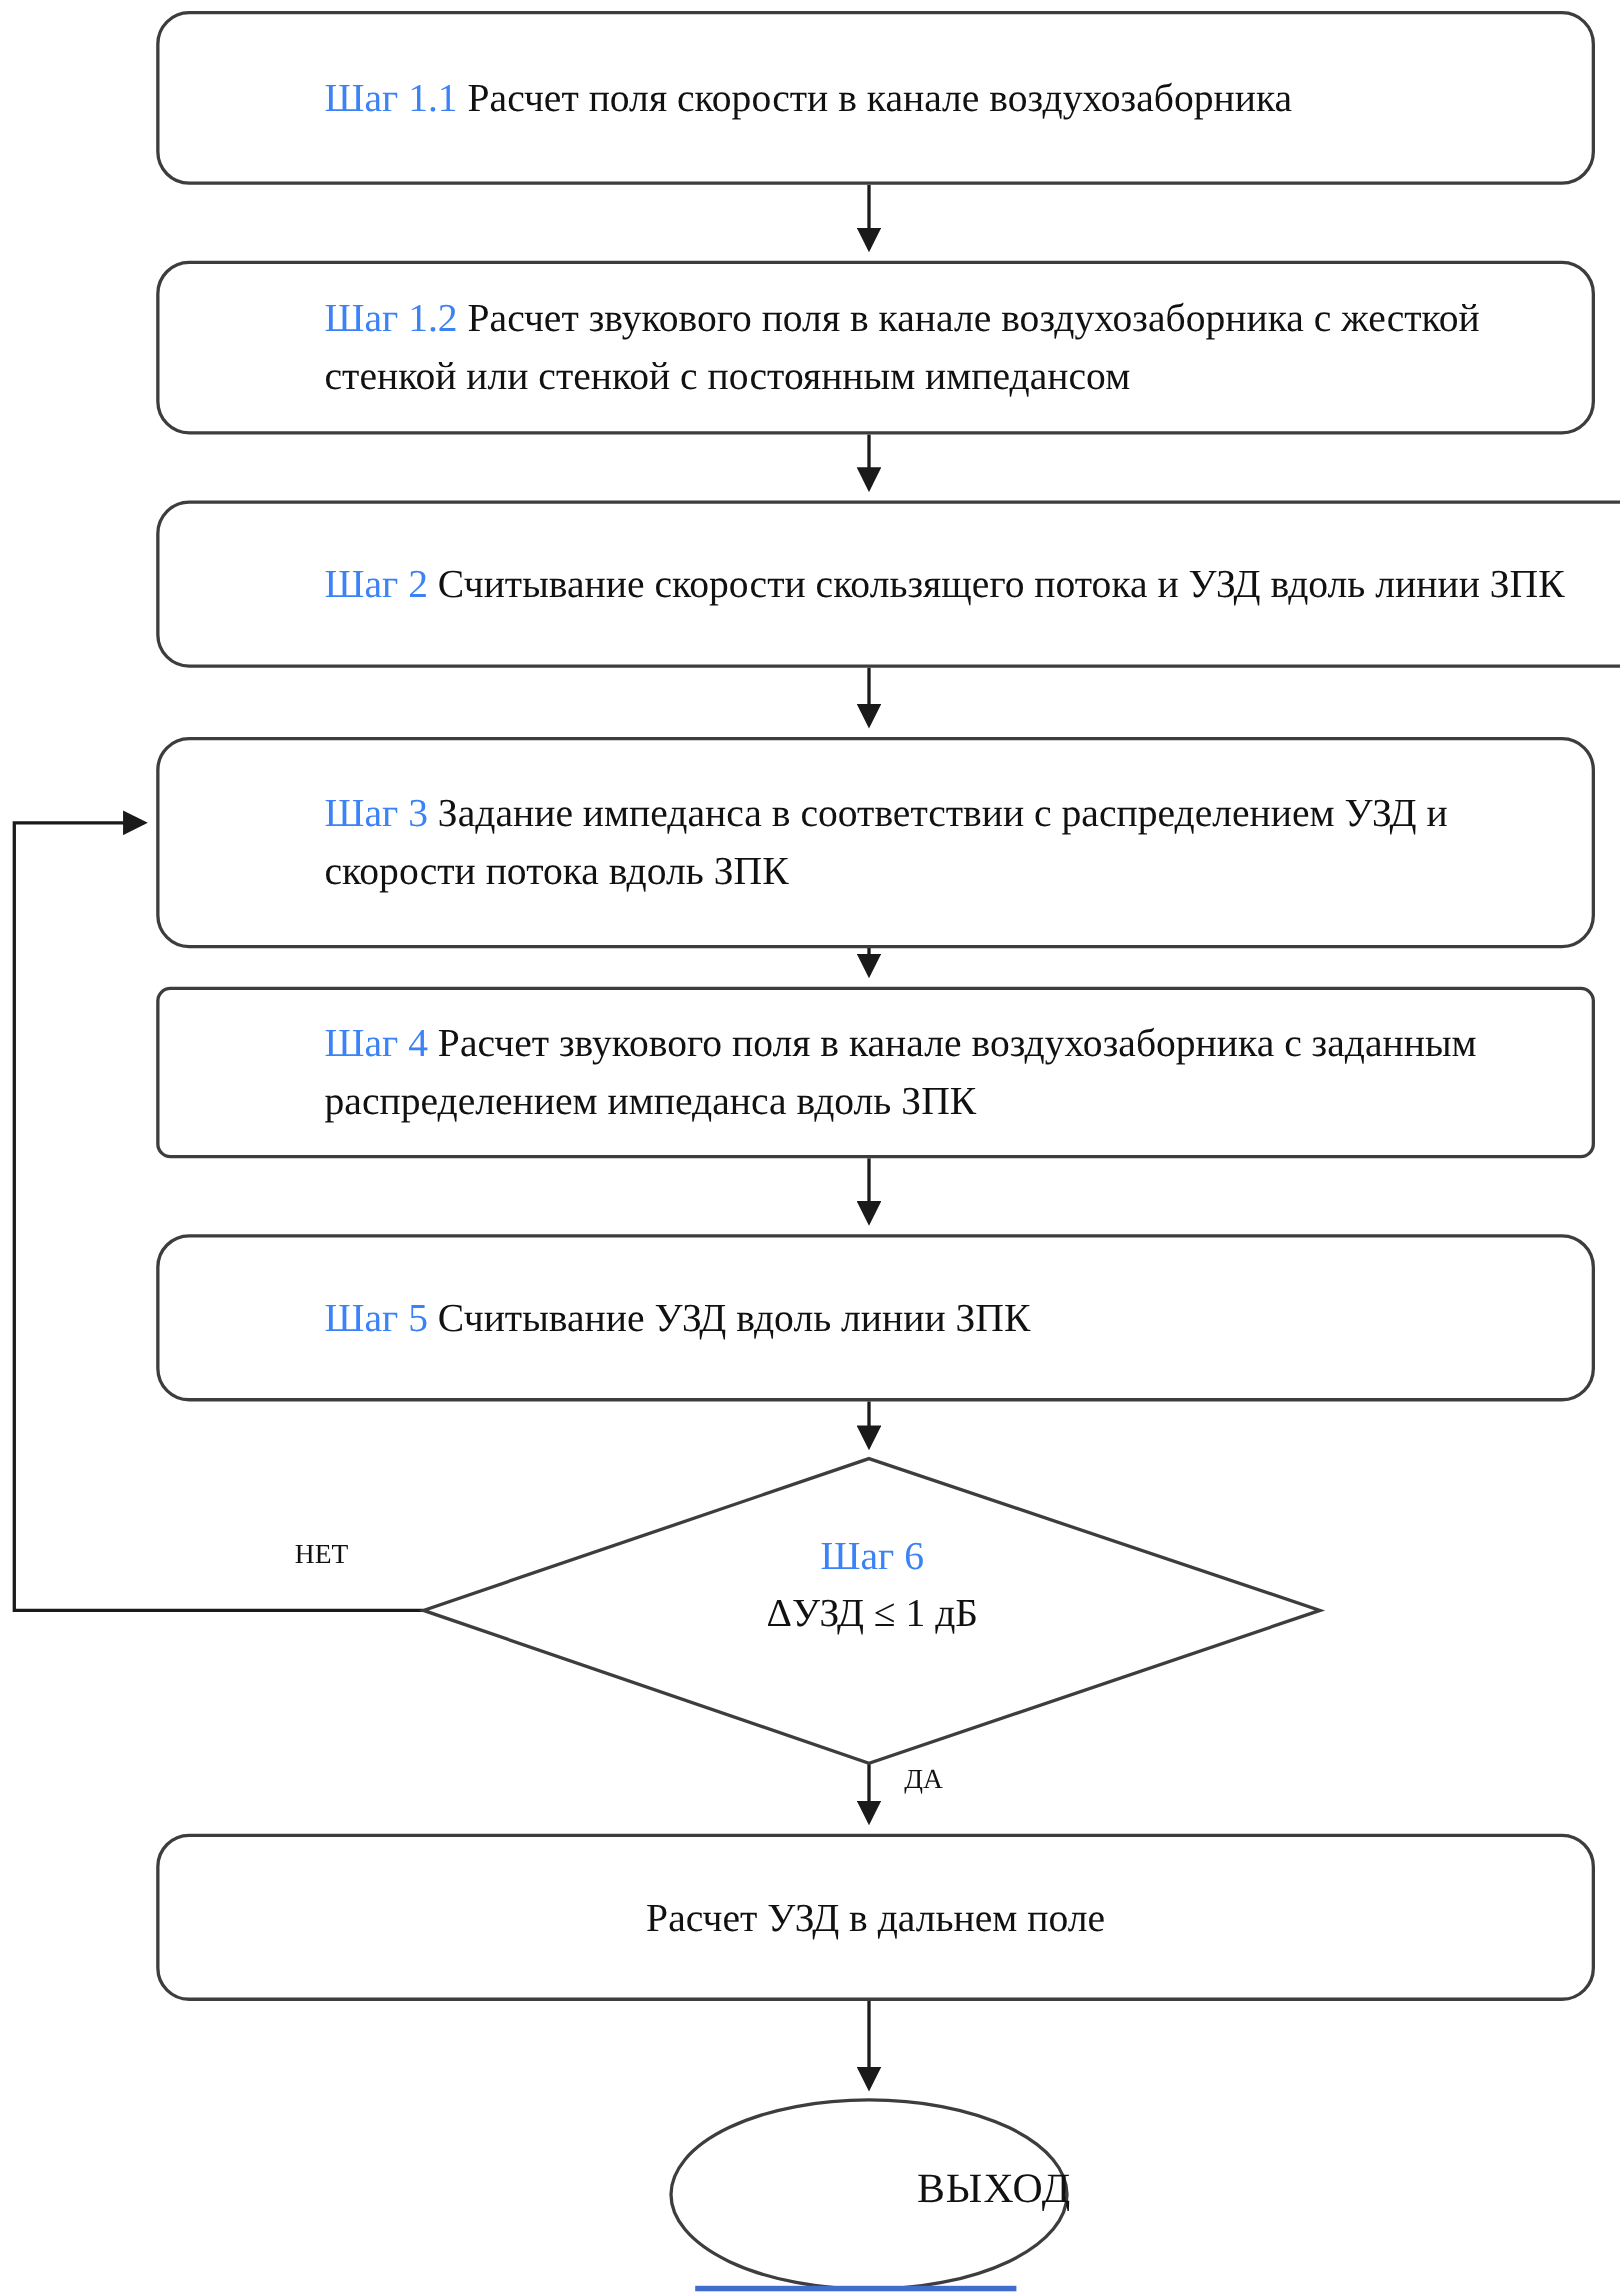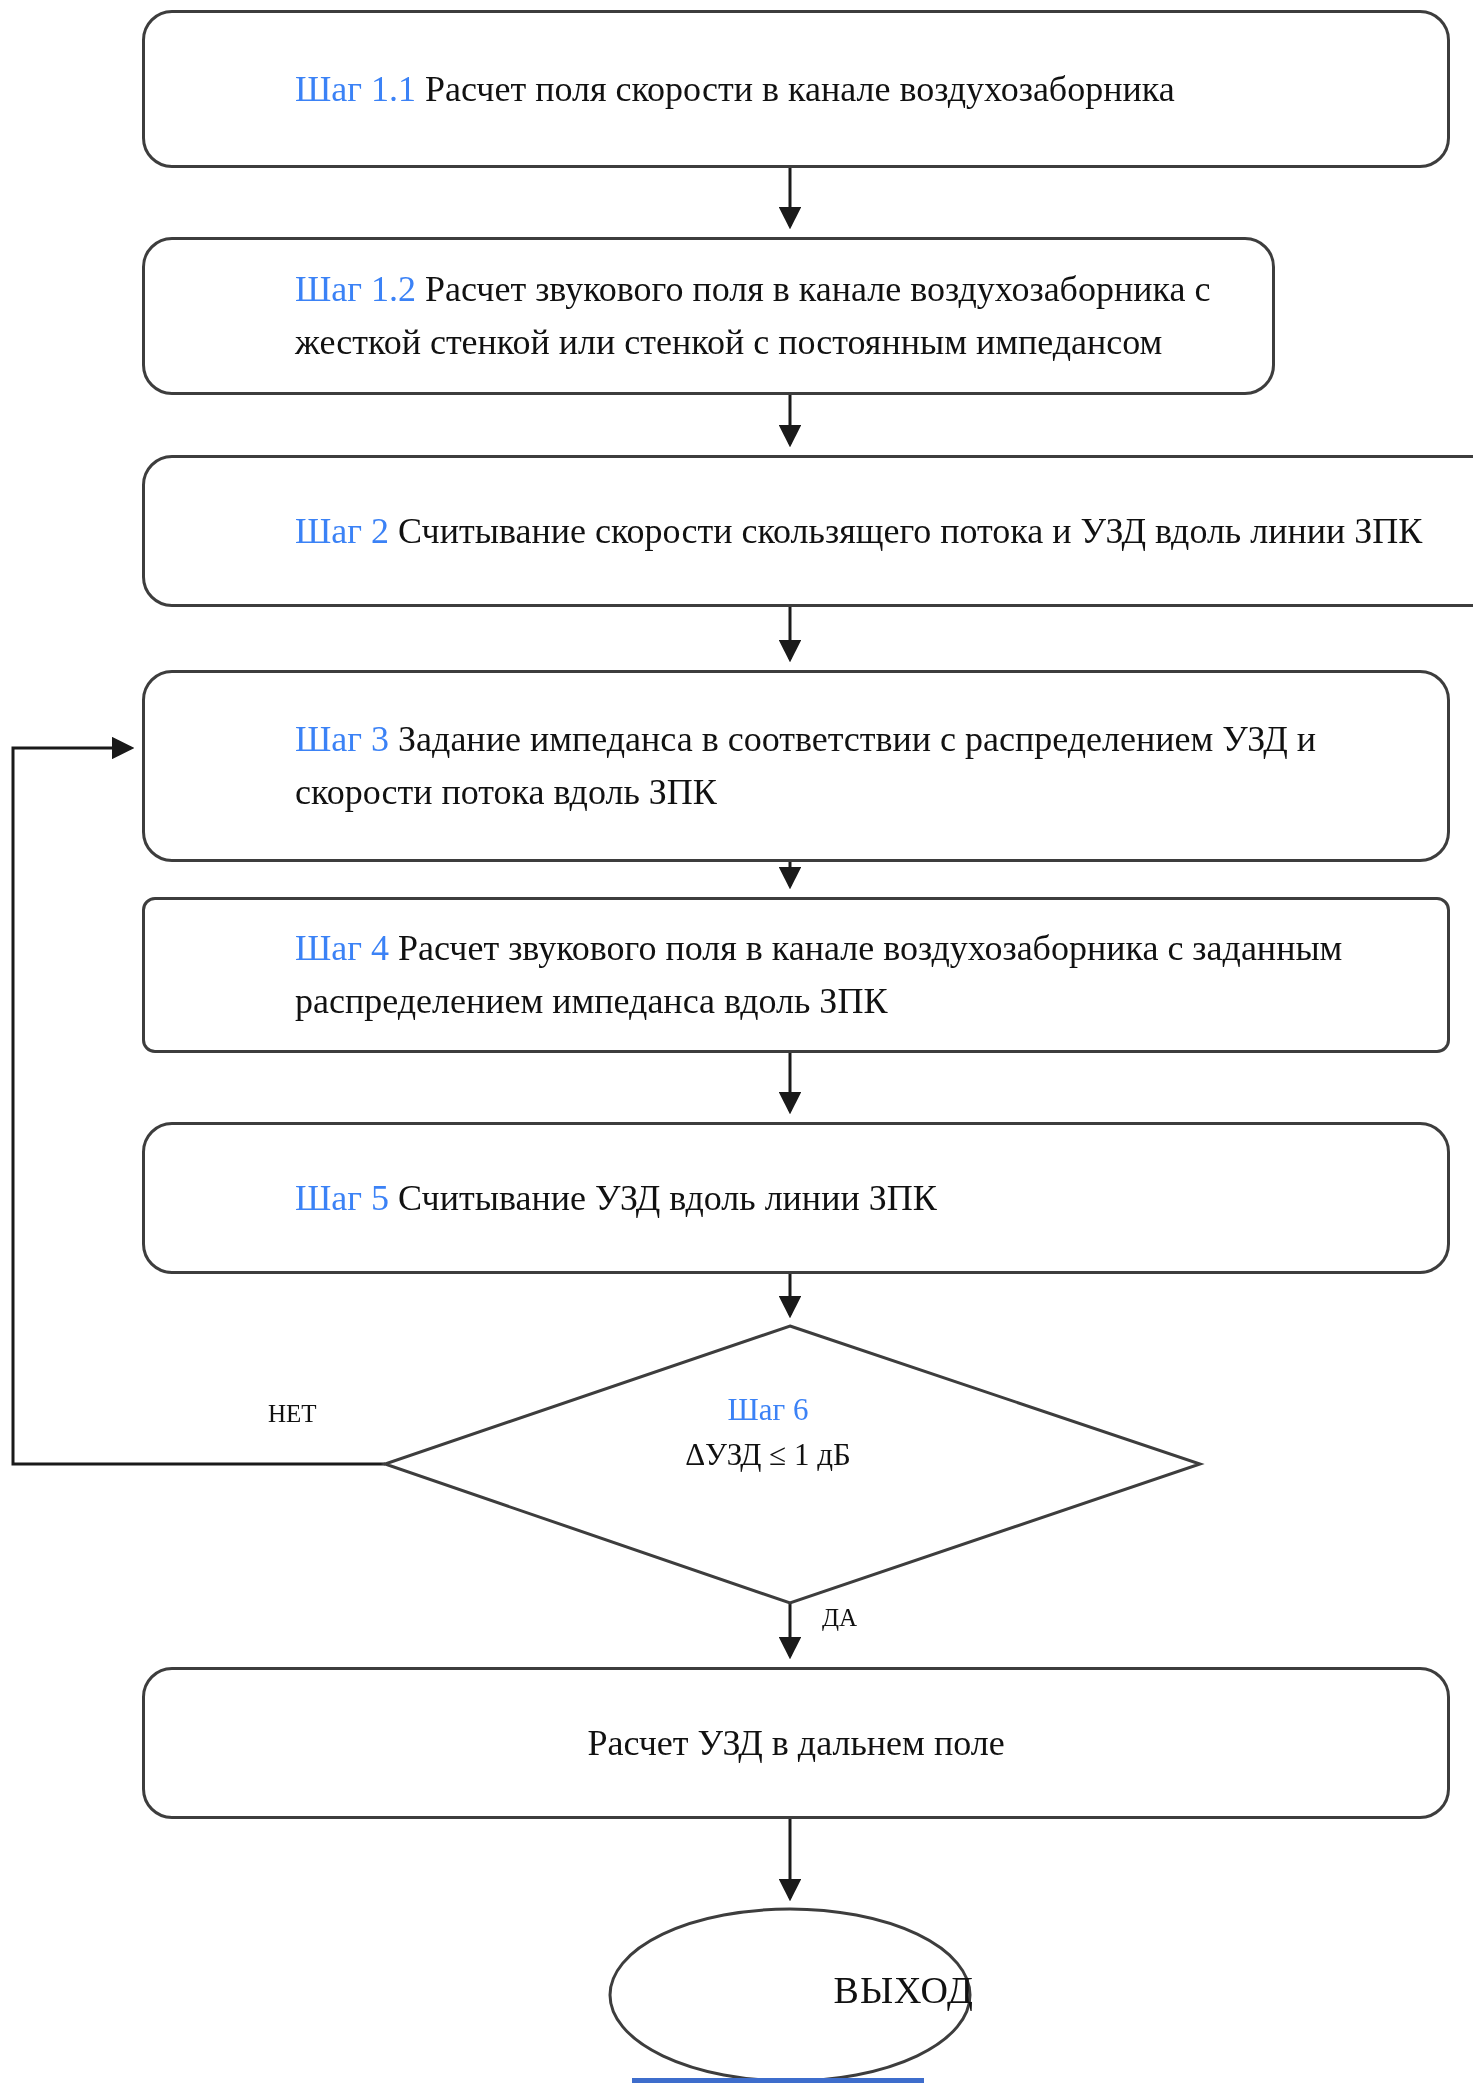--- a/index.html
+++ b/index.html
@@ -51,26 +51,26 @@
   }
   .float-label {
     position: absolute;
     z-index: 3;
     font-size: 25px;
     line-height: 1.3;
     white-space: nowrap;
   }
   .diamond-label {
     position: absolute;
-    left: 518px;
+    left: 543px;
     top: 1388px;
     width: 500px;
     text-align: center;
     z-index: 3;
-    font-size: 31px;
+    font-size: 36px;
     line-height: 1.45;
   }
   .terminal-label {
     position: absolute;
     left: 610px;
     top: 1968px;
     width: 364px;
     text-align: right;
     z-index: 3;
     font-size: 38px;
@@ -111,21 +111,21 @@
 
     <polygon points="790,1326 1200,1464 790,1603 385,1464" fill="#ffffff" stroke="#3d3d3d" stroke-width="3"></polygon>
 
     <ellipse cx="790" cy="1995" rx="180" ry="86" fill="#ffffff" stroke="#3d3d3d" stroke-width="3"></ellipse>
   </svg>
 
   <div class="node left-text" style="left:142px; top:10px; width:1308px; height:158px;">
     <p style="margin:0"><span class="step-label">Шаг 1.1</span> <span>Расчет поля скорости в канале воздухозаборника</span></p>
   </div>
 
-  <div class="node left-text" style="left:142px; top:237px; width:1133px; height:158px;">
+  <div class="node left-text" style="left:142px; top:237px; width:1308px; height:158px;">
     <p style="margin:0"><span class="step-label">Шаг 1.2</span> <span>Расчет звукового поля в канале воздухозаборника с жесткой стенкой или стенкой с постоянным импедансом</span></p>
   </div>
 
   <div class="node left-text" style="left:142px; top:455px; width:1389px; height:152px;">
     <p style="margin:0"><span class="step-label">Шаг 2</span> <span>Считывание скорости скользящего потока и УЗД вдоль линии ЗПК</span></p>
   </div>
 
   <div class="node left-text" style="left:142px; top:670px; width:1308px; height:192px;">
     <p style="margin:0"><span class="step-label">Шаг 3</span> <span>Задание импеданса в соответствии с распределением УЗД и скорости потока вдоль ЗПК</span></p>
   </div>

